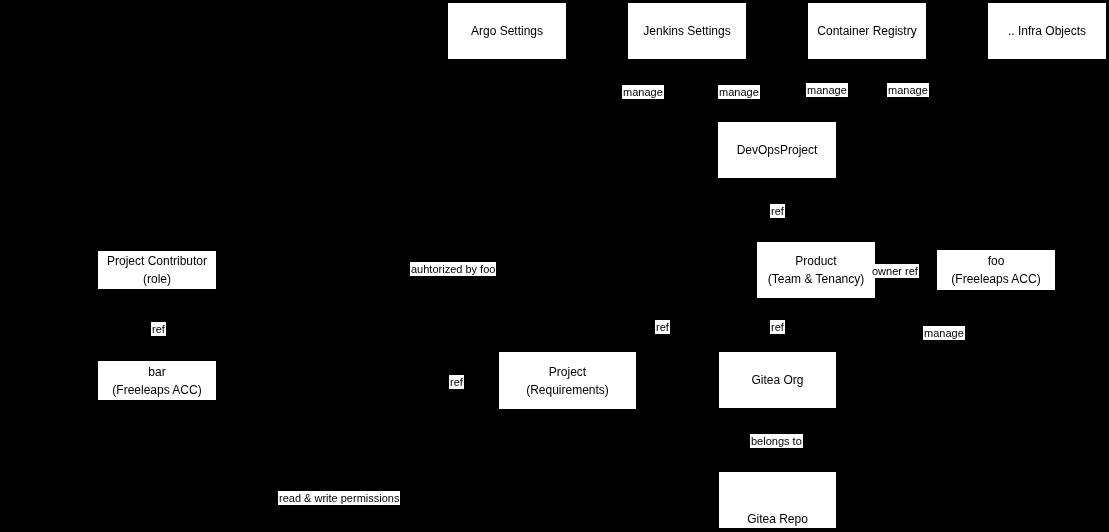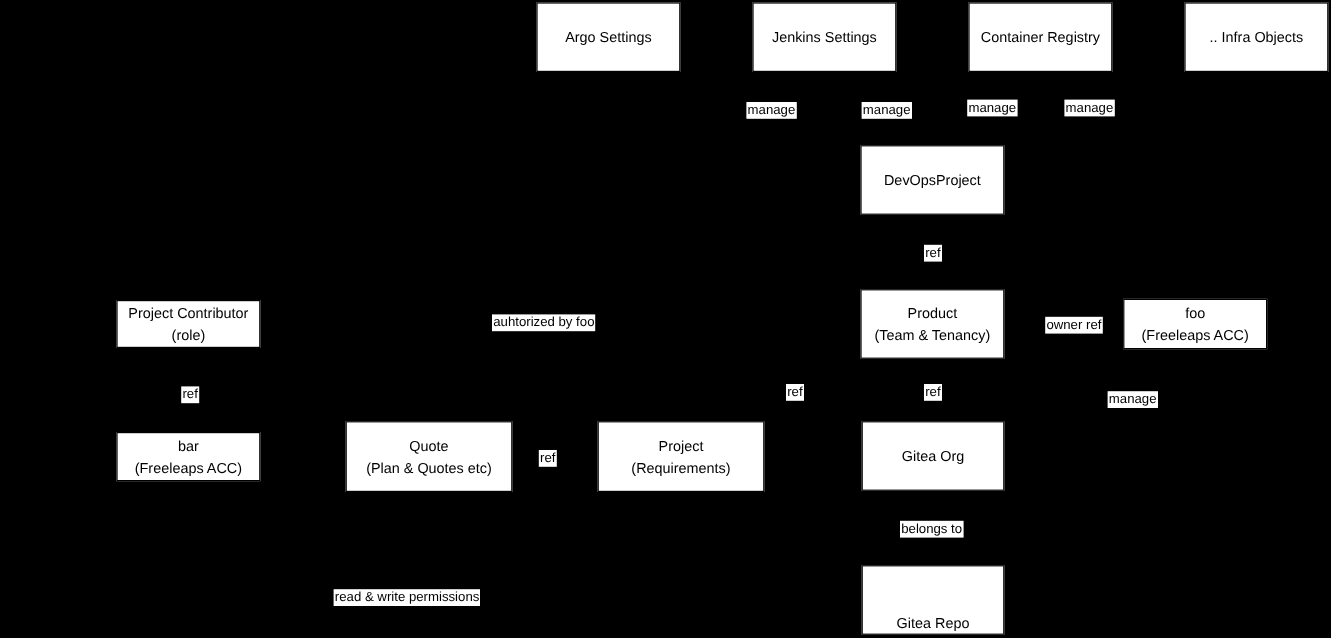--- a/index.html
+++ b/index.html
@@ -65,21 +65,21 @@
   <div class="edge-label" style="left:718px; top:85px;">manage</div>
   <div class="edge-label" style="left:806px; top:83px;">manage</div>
   <div class="edge-label" style="left:887px; top:83px;">manage</div>
 
   <div class="node" style="left:717px; top:121px; width:120px; height:58px;">
     <span>DevOpsProject</span>
   </div>
 
   <div class="edge-label" style="left:770px; top:204px;">ref</div>
 
-  <div class="node" style="left:717px; top:241px; width:120px; height:58px;align-items:center;">
+  <div class="node" style="left:756px; top:241px; width:120px; height:58px;align-items:center;">
     <span>Product</span>
     <span>(Team &amp; Tenancy)</span>
   </div>
 
   <div class="edge-label" style="left:871px; top:264px;">owner ref</div>
 
   <div class="node" style="left:936px; top:249px; width:120px; height:42px;">
     <span>foo</span>
     <span>(Freeleaps ACC)</span>
   </div>
@@ -94,24 +94,20 @@
 
   <div class="edge-label" style="left:151px; top:322px;">ref</div>
 
   <div class="node" style="left:97px; top:360px; width:120px; height:41px;">
     <span>bar</span>
     <span>(Freeleaps ACC)</span>
   </div>
 
   <div class="edge-label" style="left:410px; top:262px;">auhtorized by foo</div>
 
-  <div class="node" style="left:288px; top:351px; width:139px; height:59px;">
-    <span>Quote</span>
-    <span>(Plan &amp; Quotes etc)</span>
-  </div>
 
   <div class="edge-label" style="left:449px; top:375px;">ref</div>
 
   <div class="node" style="left:498px; top:351px; width:139px; height:59px;">
     <span>Project</span>
     <span>(Requirements)</span>
   </div>
 
   <div class="edge-label" style="left:655px; top:320px;">ref</div>
 

